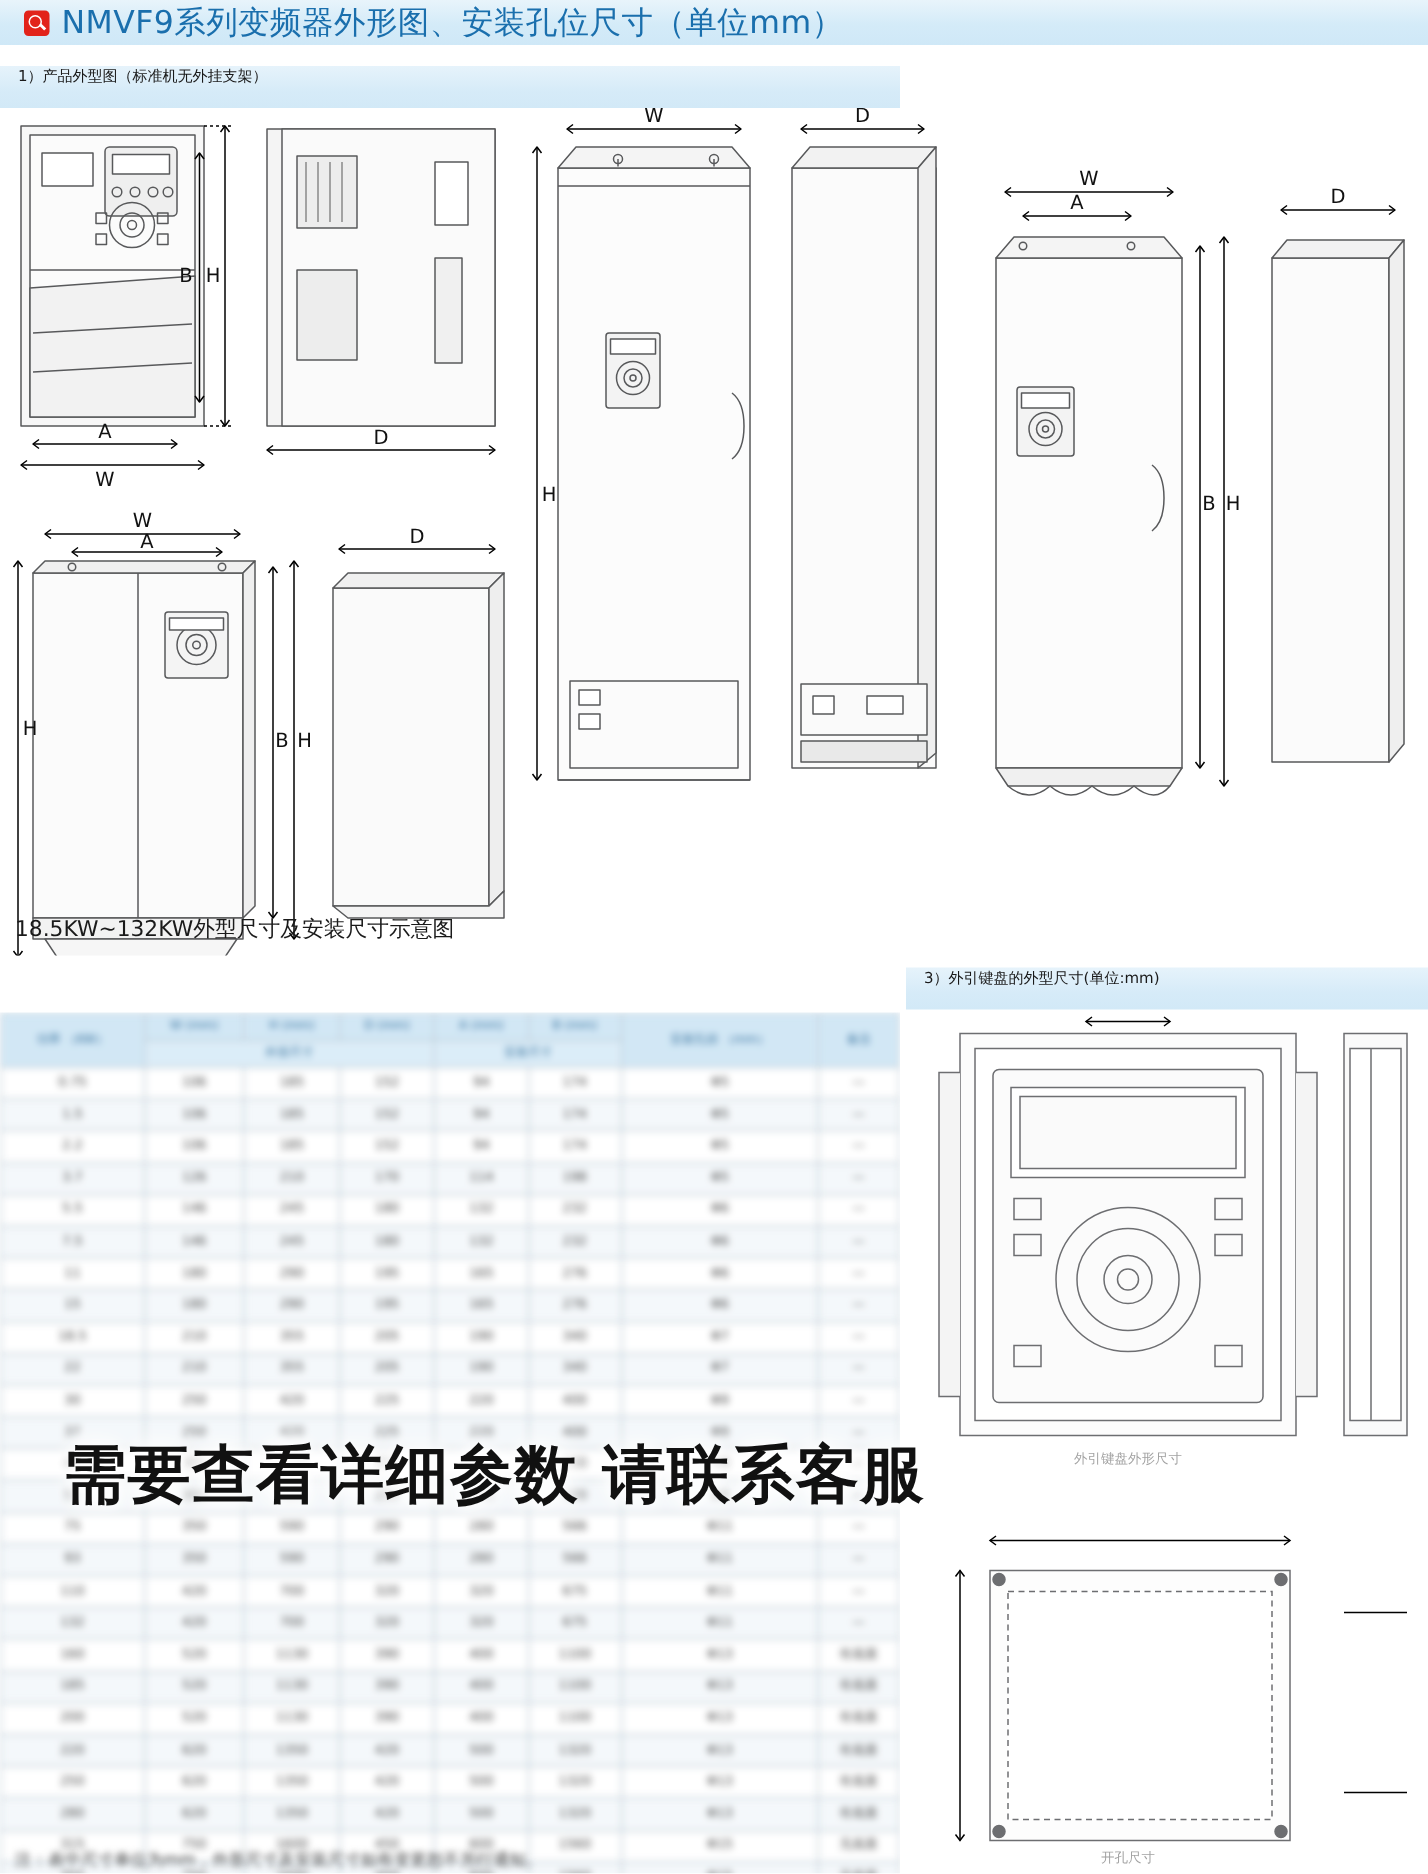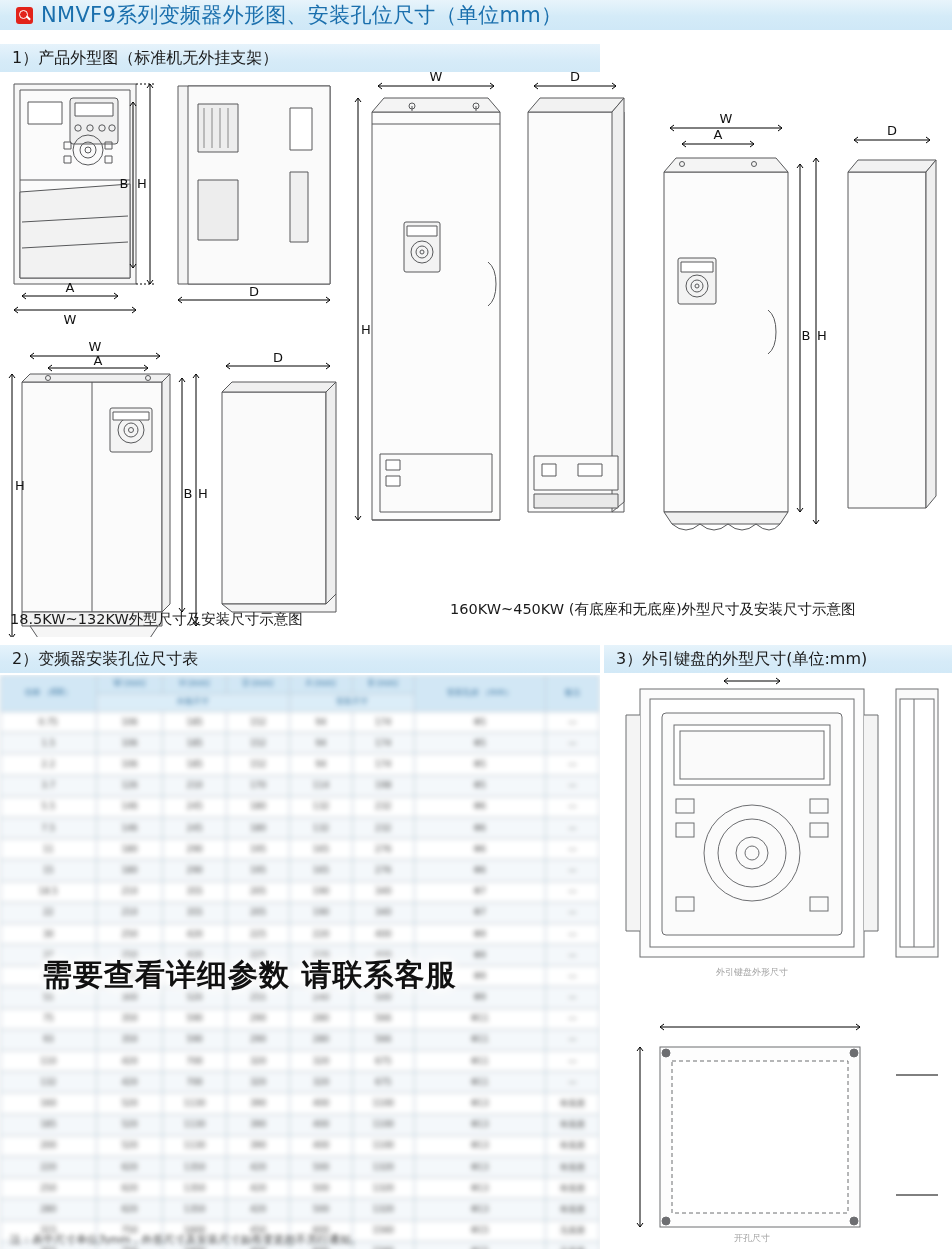--- a/index.html
+++ b/index.html
@@ -32,22 +32,22 @@
     background:#fff;transform:rotate(45deg);
   }
   .main-title span.txt{
     font-size:21px;color:#1a6fad;letter-spacing:.3px;font-weight:500;
   }
 
   
   .sec-bar{
     position:absolute;
     background:linear-gradient(to bottom,#e6f3fb 0%,#d6ebf8 60%,#d2e9f7 100%);
-    display:flex;align-items:center;
-    font-size:16px;color:#1a1a1a;
+    display:flex;align-items:flex-start;
+    font-size:10px;color:#1a1a1a;
   }
   .sec-bar .lbl{margin-left:12px;}
   #sec1{left:0;top:44px;width:600px;height:28px;}
   #sec2{left:0;top:645px;width:600px;height:28px;}
   #sec3{left:604px;top:645px;width:348px;height:28px;}
 
   
   .cap{position:absolute;font-size:14.5px;color:#1a1a1a;white-space:nowrap;}
   #cap1{left:10px;top:313px;}
   #cap2{left:10px;top:610px;}
@@ -80,21 +80,21 @@
     background:#cfe6f5;color:#1a5d8f;height:17px;font-size:8px;
   }
   .tbl thead tr.r2 th{background:#d9ecf8;}
   .tbl tbody tr:nth-child(even) td{background:#f4f8fb;}
   .tbl tbody tr:nth-child(odd) td{background:#ffffff;}
 
   
   .notice{
     position:absolute;left:0;top:955px;width:900px;
     text-align:left;
-    font-size:30px;font-weight:bold;color:#111;
+    font-size:42px;font-weight:bold;color:#111;
     letter-spacing:1px;
     padding-left:42px;
     text-shadow:0 0 8px #fff,0 0 14px #fff,0 0 20px #fff;
     pointer-events:none;
   }
 
   
   .keypad{position:absolute;left:604px;top:675px;width:348px;height:574px;}
 
   .foot{
@@ -107,23 +107,20 @@
 
 <div class="page">
 
   <div class="main-title">
     <span class="title-icon"></span>
     <span class="txt">NMVF9系列变频器外形图、安装孔位尺寸（单位mm）</span>
   </div>
 
   <div class="sec-bar" id="sec1">
     <span class="lbl">1）产品外型图（标准机无外挂支架）</span>
-  </div>
-  <div class="sec-bar" id="sec2">
-    <span class="lbl">2）变频器安装孔位尺寸表</span>
   </div>
   <div class="sec-bar" id="sec3">
     <span class="lbl">3）外引键盘的外型尺寸(单位:mm)</span>
   </div>
 
   <svg class="draw" viewBox="0 0 952 565">
     <g fill="none" stroke="#58595b" stroke-width="1" stroke-linejoin="round">
 
       <rect x="14" y="12" width="122" height="200" fill="#f7f7f7"></rect>
       <rect x="20" y="18" width="110" height="188" fill="#fbfbfb"></rect>
@@ -305,21 +302,20 @@
 
       <text x="726" y="51">W</text>
       <text x="718" y="67">A</text>
       <text x="806" y="268">B</text>
       <text x="822" y="268">H</text>
       <text x="892" y="63">D</text>
     </g>
   </svg>
 
   <div class="cap" id="cap2">18.5KW~132KW外型尺寸及安装尺寸示意图</div>
-  <div class="cap" id="cap3">160KW~450KW (有底座和无底座)外型尺寸及安装尺寸示意图</div>
 
   <div class="table-wrap">
     <table class="tbl">
       <thead>
         <tr>
           <th rowspan="2">功率
 （KW）</th>
           <th>W  (mm)</th>
           <th>H  (mm)</th>
           <th>D  (mm)</th>

